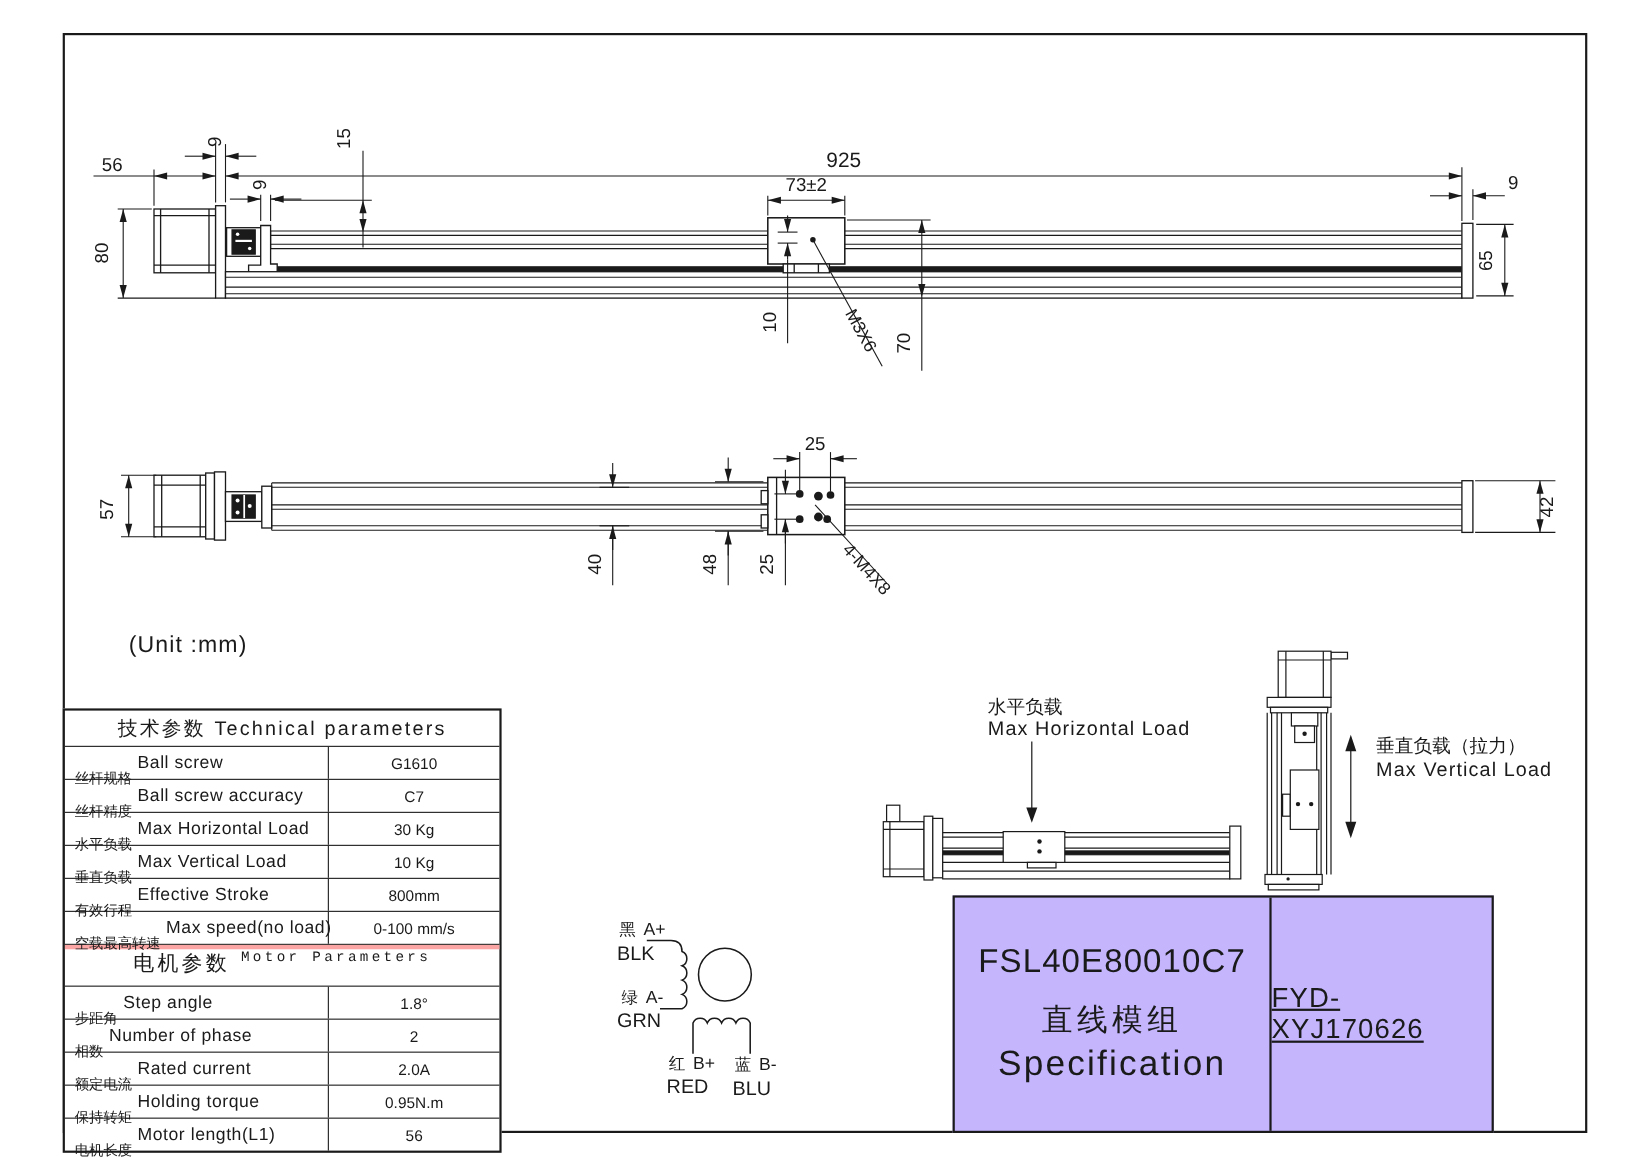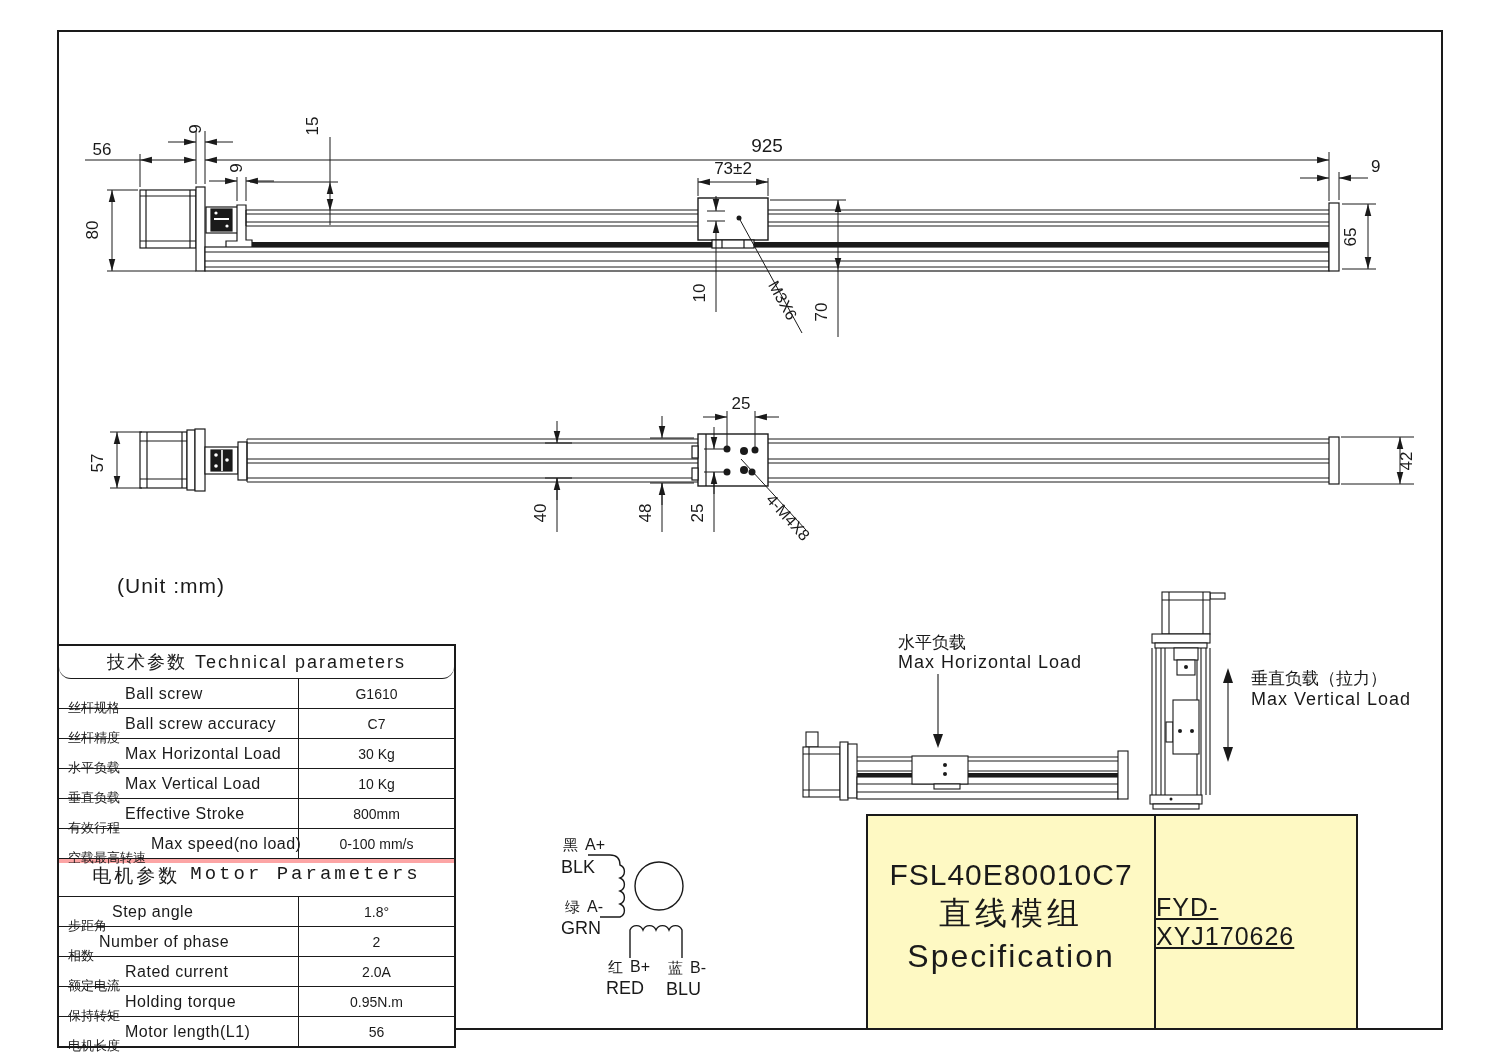--- a/index.html
+++ b/index.html
@@ -15,42 +15,42 @@
   .figcn{font-size:17px;}
   .figen{font-size:18px;letter-spacing:1px;}
   .wir-cn{font-size:15px;}
   .wir-t{font-size:16px;}
   .wir-ab{font-size:18px;}
 
   
   .spec-table{position:absolute;left:57px;top:644px;width:399px;background:#fff;
               border:2px solid #1a1a1a;box-sizing:border-box;}
   .t-header{height:32px;border-bottom:1px solid #1a1a1a;display:flex;align-items:center;
-            justify-content:center;gap:8px;border-radius:12px;}
+            justify-content:center;gap:8px;}
   .t-header .cn{font-size:18px;letter-spacing:2px;}
   .t-header .en{font-size:18px;letter-spacing:2px;}
   .t-row{display:flex;height:29px;border-bottom:1px solid #1a1a1a;}
   .t-row:last-child{border-bottom:none;}
   .t-label{width:240px;border-right:1px solid #1a1a1a;display:flex;align-items:center;
            padding-left:9px;box-sizing:border-box;gap:5px;white-space:nowrap;}
   .t-label .cn{font-size:13px;margin-top:28px;}
   .t-label .en{font-size:16px;letter-spacing:0.5px;}
   .t-value{flex:1;display:flex;align-items:center;justify-content:center;font-size:14px;}
   .t-subheader{height:33px;border-bottom:1px solid #1a1a1a;border-top:4px solid #fca5a5;
                display:flex;align-items:flex-start;justify-content:center;gap:10px;font-family:Liberation Mono, monospace;}
   .t-subheader .cn{font-size:19px;letter-spacing:3px;}
-  .t-subheader .en{font-size:19px;letter-spacing:3px;}
+  .t-subheader .en{font-size:13px;letter-spacing:3px;}
 
   
   .title-block{position:absolute;left:866px;top:814px;width:492px;height:216px;
-               border:2px solid #1a1a1a;box-sizing:border-box;display:flex;background:#fef9c3;}
+               border:2px solid #1a1a1a;box-sizing:border-box;display:flex;background:#c4b5fd;}
   .tb-left{width:288px;border-right:2px solid #1a1a1a;box-sizing:border-box;
            display:flex;flex-direction:column;align-items:center;padding-top:42px;}
   .tb-model{font-size:30px;letter-spacing:1px;}
-  .tb-cn{font-size:32px;letter-spacing:4px;margin-top:0;}
+  .tb-cn{font-size:28px;letter-spacing:4px;margin-top:16px;}
   .tb-doc{font-size:32px;letter-spacing:2px;margin-top:2px;}
   .tb-right{flex:1;display:flex;flex-direction:column;}
   .tb-brand{height:142px;border-bottom:2px solid #1a1a1a;box-sizing:border-box;
             display:flex;align-items:center;justify-content:center;font-size:42px;letter-spacing:2px;}
   .tb-docno{flex:1;display:flex;align-items:center;justify-content:center;
             font-size:25px;letter-spacing:1px;text-decoration:underline;}
 </style>
 </head>
 <body>
 

